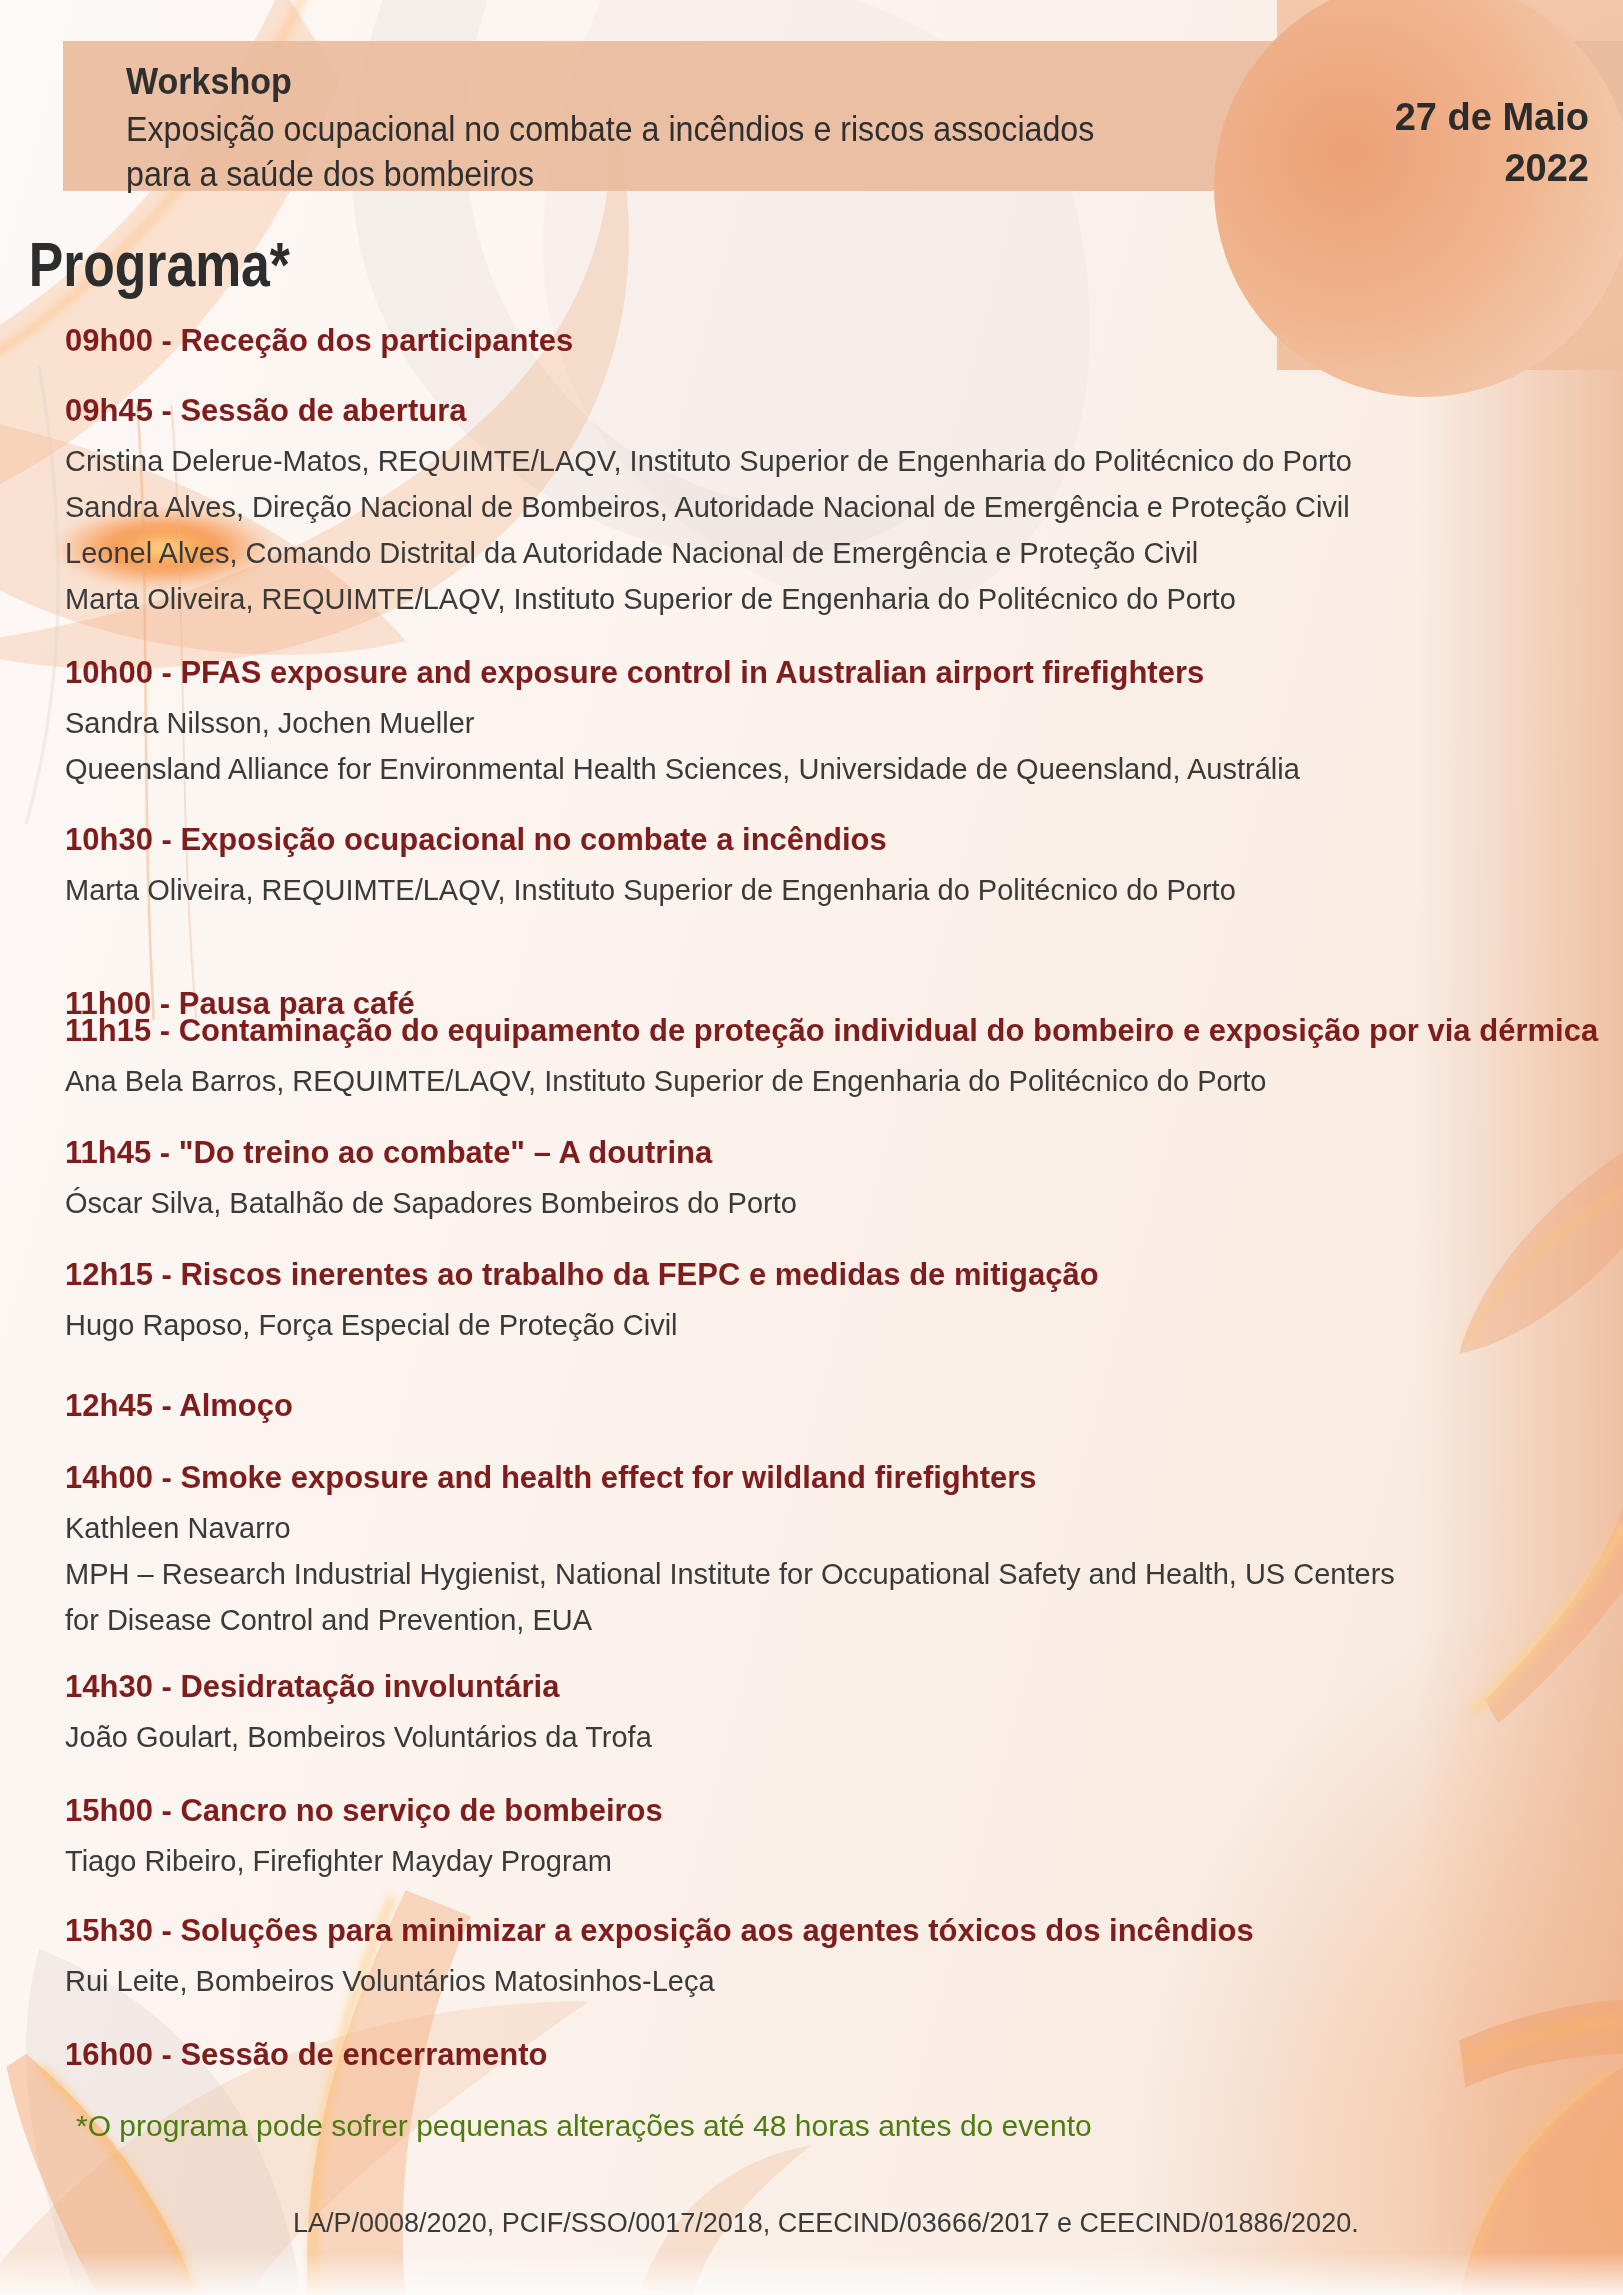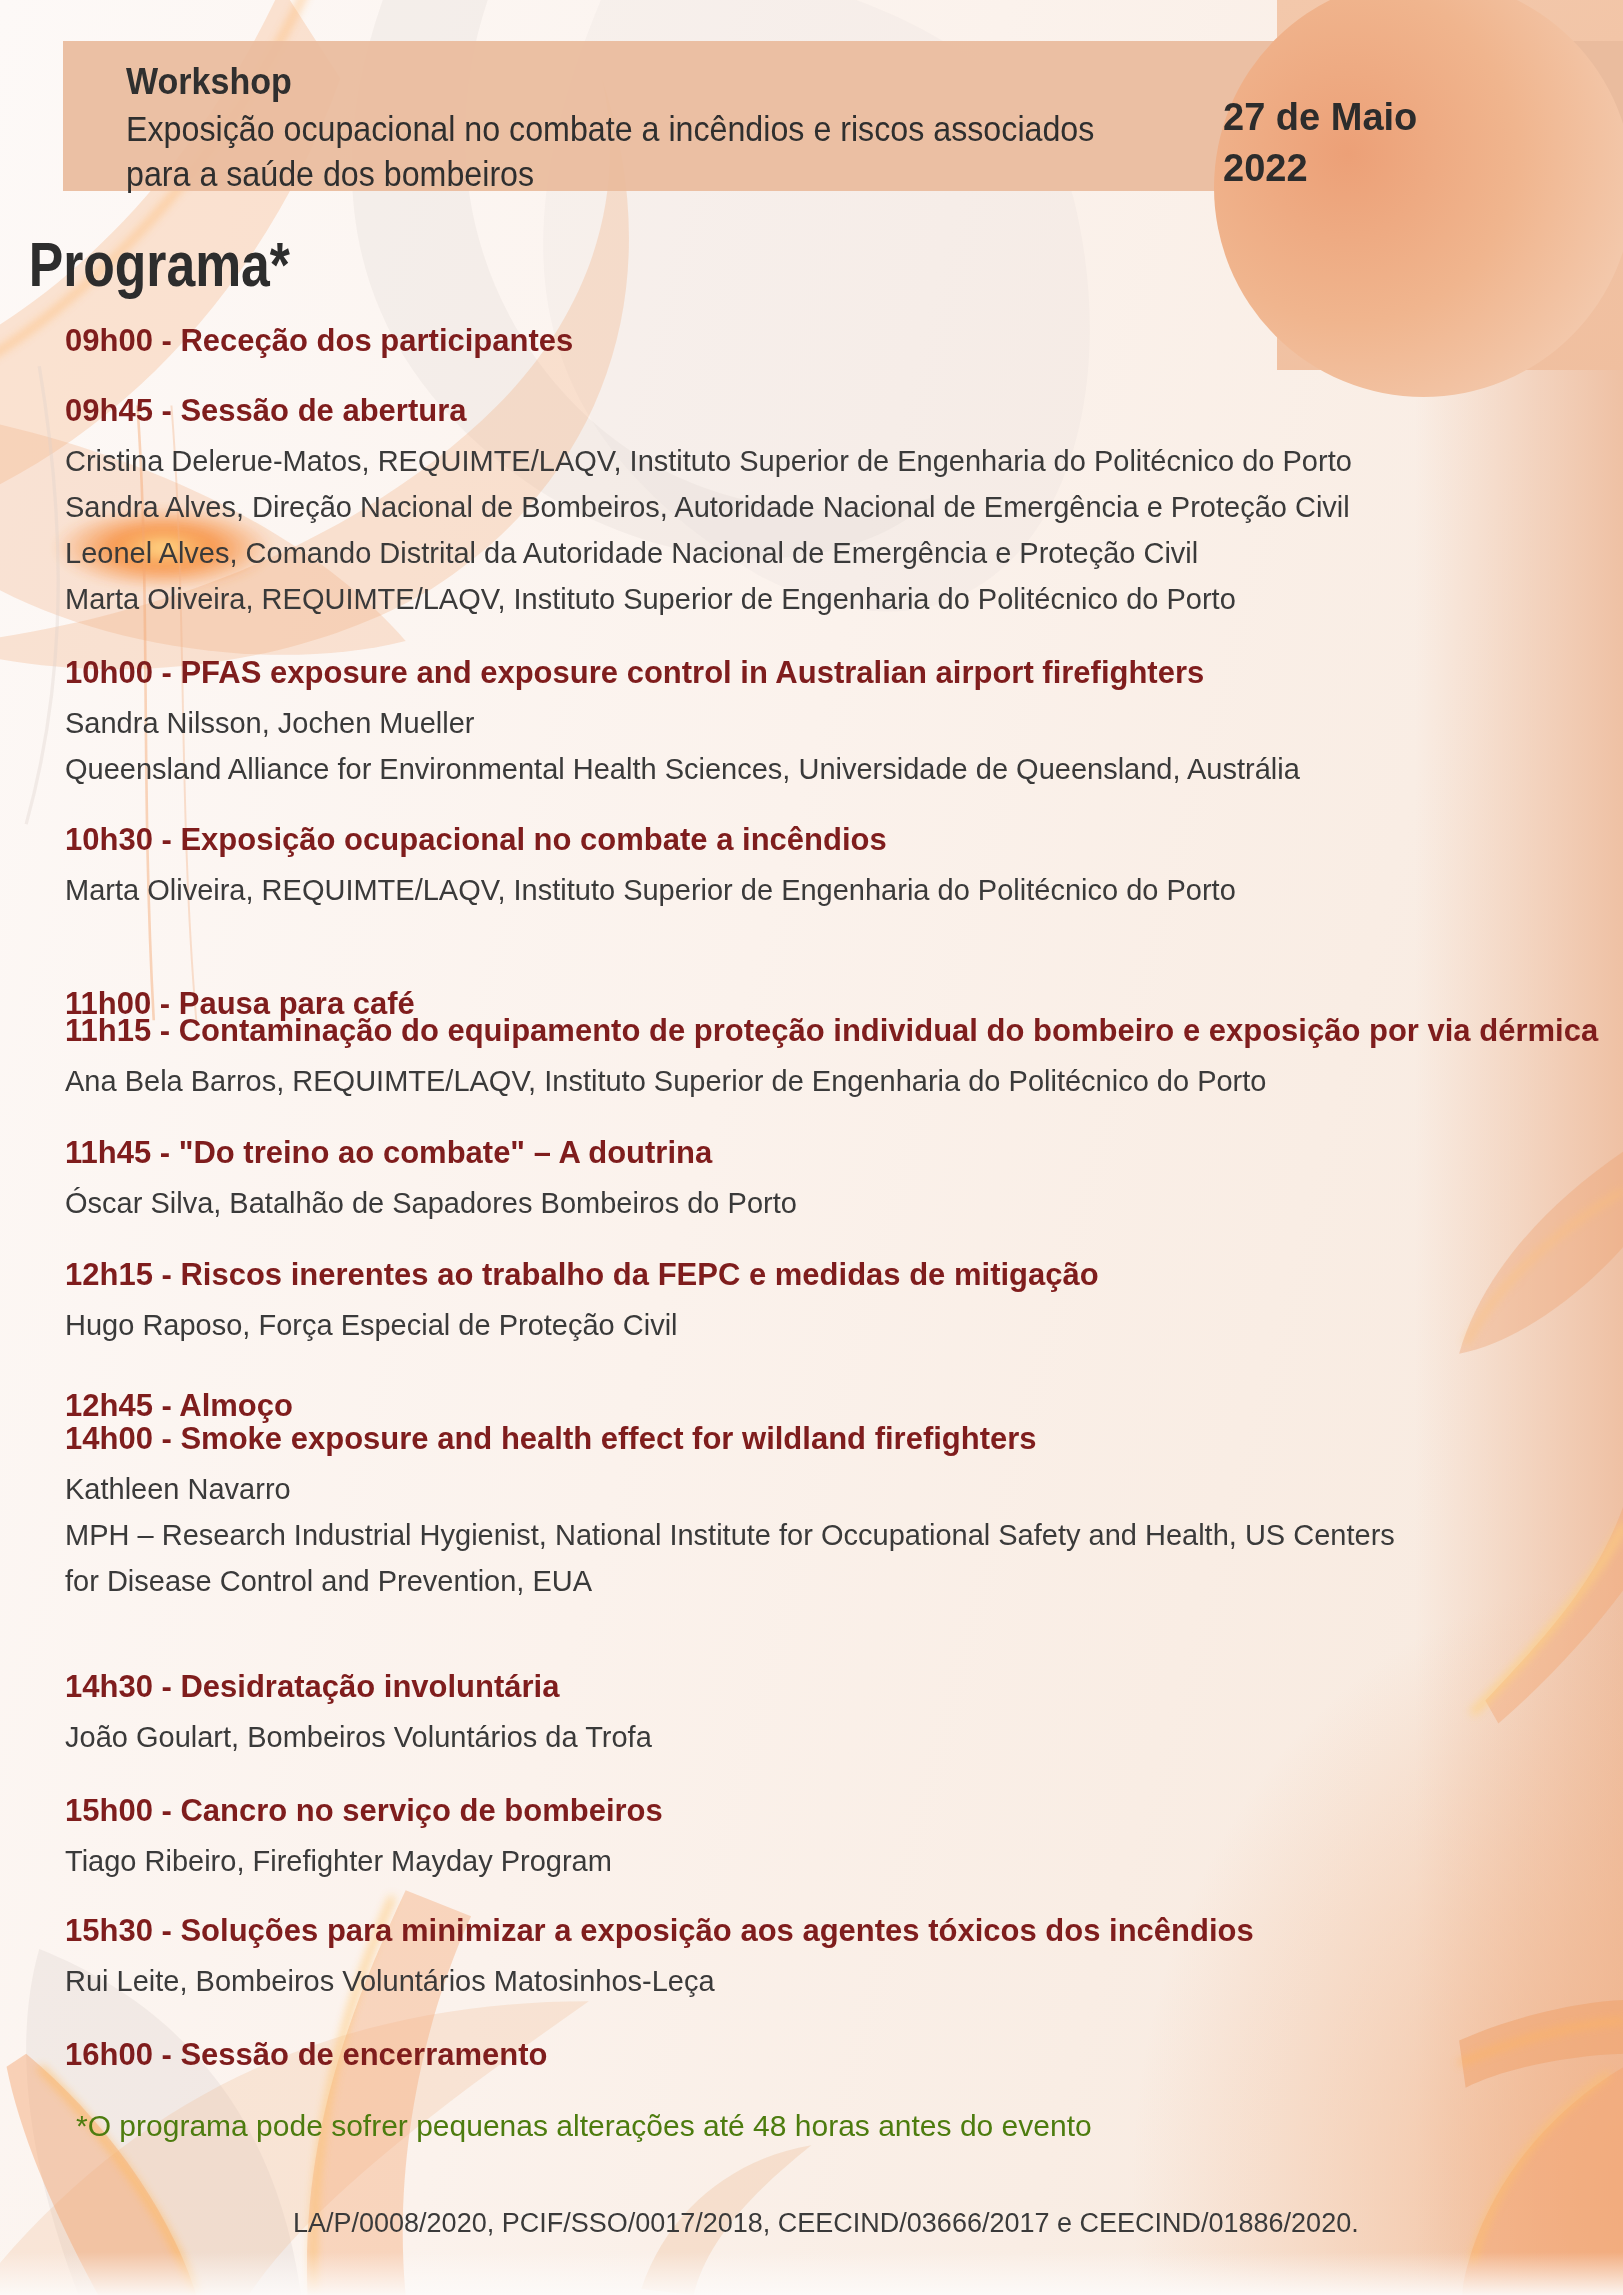--- a/index.html
+++ b/index.html
@@ -22,21 +22,21 @@
   .corner-block{position:absolute;left:1277px;top:0;right:0;height:370px;z-index:2;
     background:linear-gradient(160deg,#f3c8ab,#f0bf9f);}
   .date-circle{position:absolute;left:1214px;top:-22px;width:419px;height:419px;border-radius:50%;z-index:4;
     background:radial-gradient(circle at 32% 42%, #eca077 0%, #f0b58e 45%, #f3c8ab 78%, #f3c9ad 100%);}
   .kicker{position:absolute;left:126px;top:61px;z-index:5;font-size:37px;font-weight:bold;color:#2f2f2f;
     transform:scaleX(.92);transform-origin:left top;white-space:nowrap;}
   .band-sub1{position:absolute;left:126px;top:109px;z-index:5;font-size:35px;color:#2f2f2f;
     transform:scaleX(.92);transform-origin:left top;white-space:nowrap;}
   .band-sub2{position:absolute;left:126px;top:154px;z-index:5;font-size:35px;color:#2f2f2f;
     transform:scaleX(.92);transform-origin:left top;white-space:nowrap;}
-  .date-badge{position:absolute;left:1223px;top:92px;width:366px;z-index:5;text-align:left;
+  .date-badge{position:absolute;left:1223px;top:92px;width:366px;z-index:5;text-align:right;
     font-weight:bold;font-size:38px;line-height:51px;color:#2c2c2c;}
   .page-heading{position:absolute;left:0;right:0;top:228px;z-index:5;
     font-size:63px;font-weight:bold;color:#2d2d2d;}
   .page-heading span{display:inline-block;transform:scaleX(.82);}
   
   .session{position:absolute;left:65px;right:26px;z-index:5;}
   .session-title{font-size:31px;font-weight:bold;color:#7f1d1d;line-height:33px;margin:0 0 17px 0;white-space:nowrap;}
   .speaker{font-size:29px;color:#3a3a3a;height:46px;line-height:34px;white-space:nowrap;}
   .footnote{position:absolute;left:76px;top:2097px;z-index:5;font-size:30px;color:#4d7c0f;white-space:nowrap;margin-top:12px;}
   .footer-block{position:absolute;left:293px;top:2208px;z-index:5;font-size:27px;line-height:30px;color:#3a3a3a;}
@@ -146,21 +146,21 @@
 
 <div class="session" style="top:1258px">
   <div class="session-title">12h15 -  Riscos inerentes ao trabalho da FEPC e medidas de mitigação</div>
   <div class="speaker">Hugo Raposo, Força Especial de Proteção Civil</div>
 </div>
 
 <div class="session" style="top:1389px">
   <div class="session-title">12h45 - Almoço</div>
 </div>
 
-<div class="session" style="top:1422px">
+<div class="session" style="top:1461px">
   <div class="session-title">14h00 - Smoke exposure and health effect for wildland firefighters</div>
   <div class="speaker">Kathleen Navarro</div>
   <div class="speaker">MPH – Research Industrial Hygienist, National Institute for Occupational Safety and Health, US Centers</div>
   <div class="speaker">for Disease Control and Prevention, EUA</div>
 </div>
 
 <div class="session" style="top:1670px">
   <div class="session-title">14h30 - Desidratação involuntária</div>
   <div class="speaker">João Goulart, Bombeiros Voluntários da Trofa</div>
 </div>

